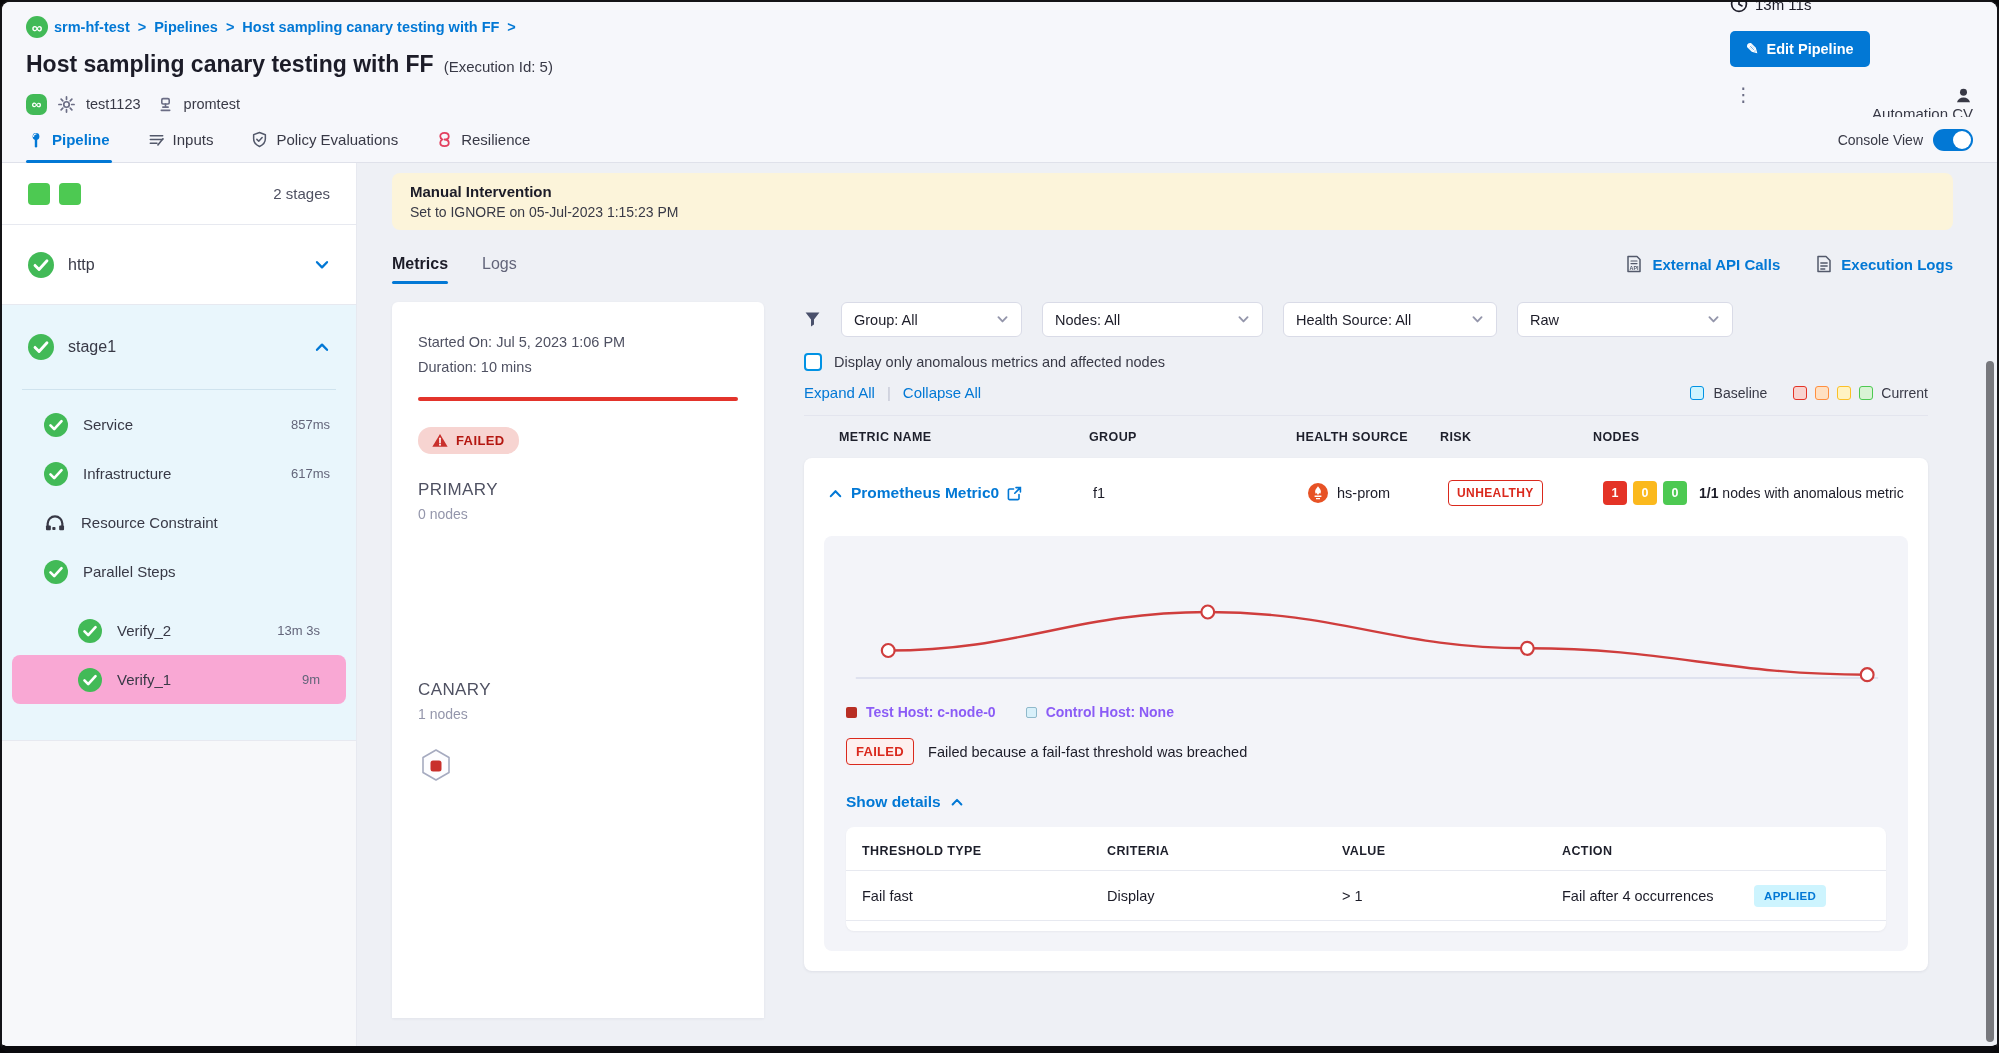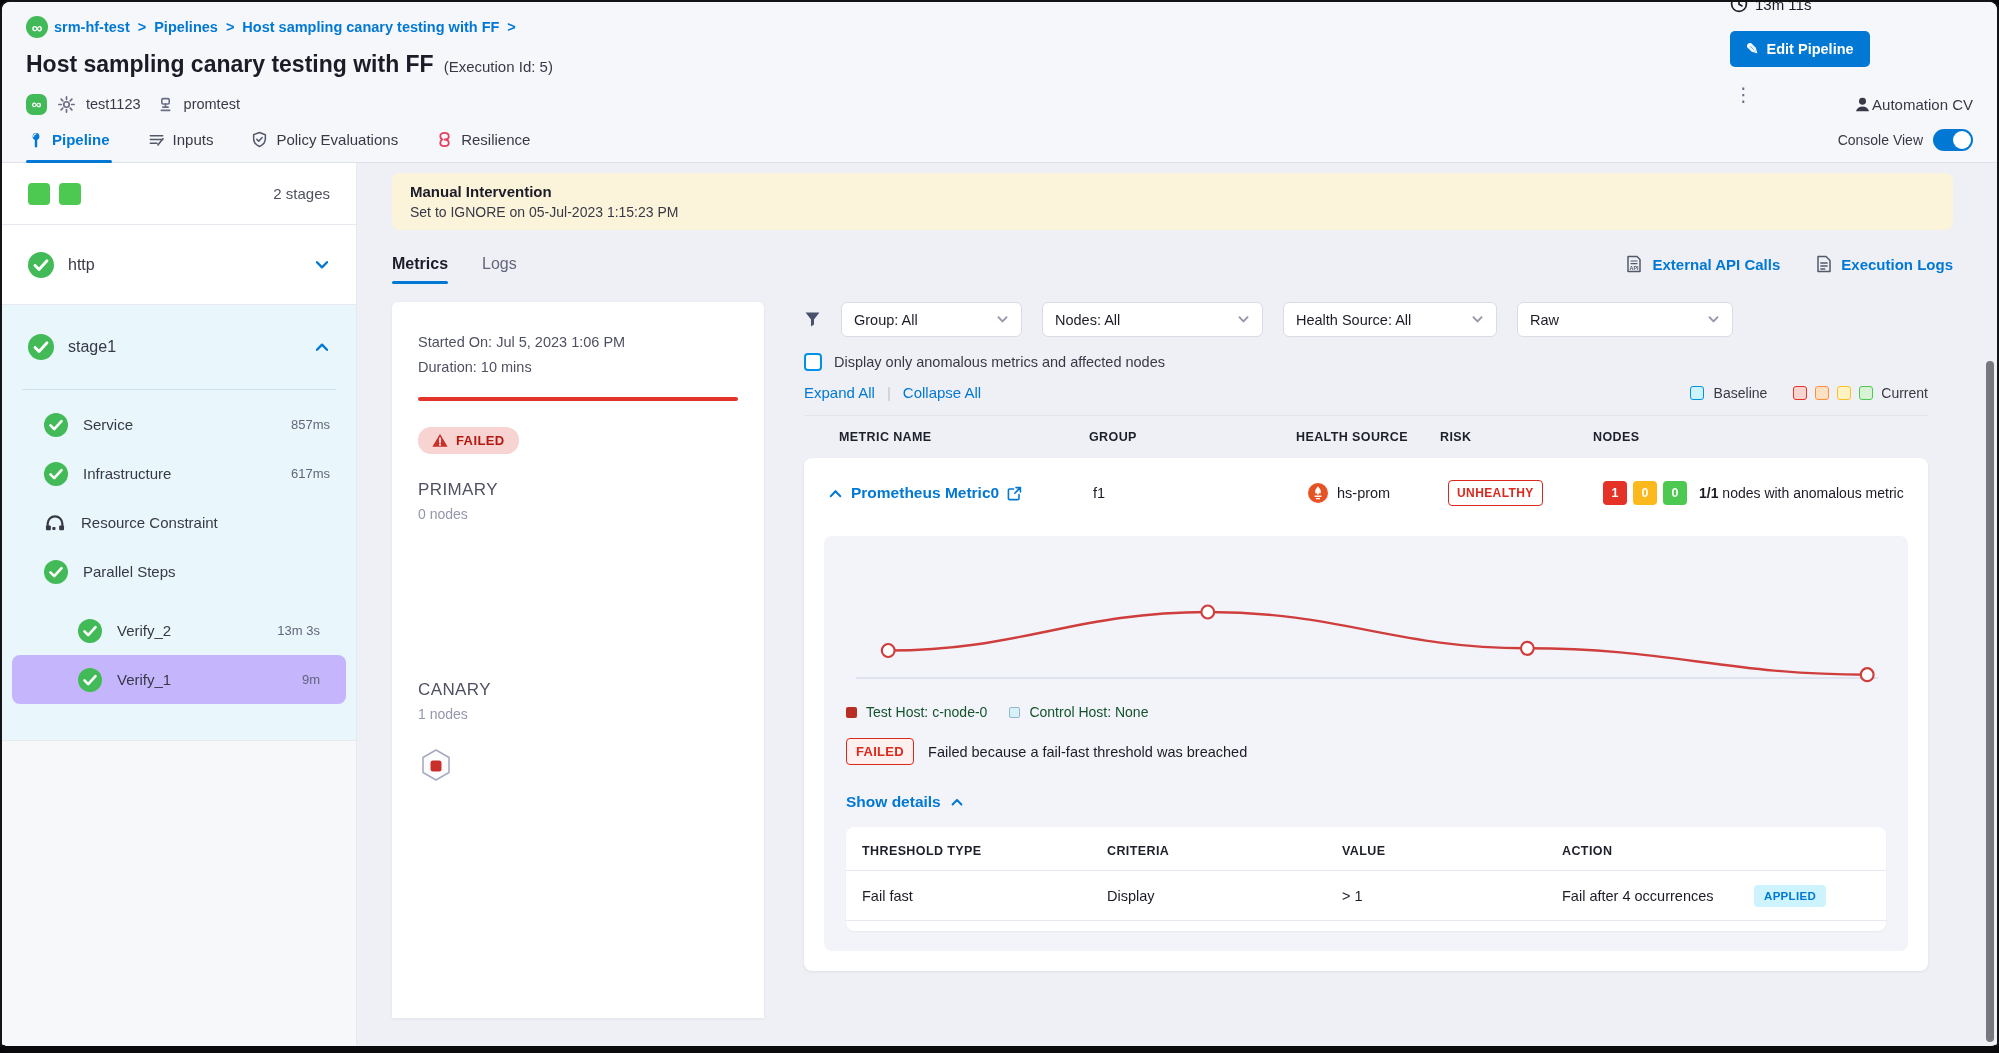--- a/index.html
+++ b/index.html
@@ -23,21 +23,21 @@
   .btn-primary { display:flex; align-items:center; gap:8px; background:#0278d5; color:#fff; font-size:14.5px; font-weight:600;
                  border:none; border-radius:5px; padding:9px 16px; cursor:pointer; }
   .kebab { font-size:19px; color:#6b6d85; cursor:pointer; line-height:1; padding:0 4px; }
   .title-row { display:flex; align-items:baseline; gap:10px; margin-top:9px; }
   .title { font-size:23px; font-weight:700; color:#1c1c28; }
   .exec-id { font-size:15px; color:#383946; }
   .meta-row { display:flex; align-items:center; margin-top:13px; height:26px; }
   .meta-left { display:flex; align-items:center; gap:10px; font-size:14.5px; color:#383946; }
   .svc-square { width:21px; height:21px; border-radius:7px; background:#42ba57; color:#fff; font-size:14px; font-weight:700;
                 display:inline-flex; align-items:center; justify-content:center; }
-  .meta-right { margin-left:auto; display:flex; align-items:center; font-size:15px; color:#383946; }
+  .meta-right { margin-left:auto; display:flex; align-items:flex-end; font-size:15px; color:#383946;flex-direction:column; }
 
   
   .tabbar { display:flex; align-items:center; padding:0 24px; height:46px; border-bottom:1px solid #dfe1ea; background:#f6f7fb; }
   .tab { display:flex; align-items:center; gap:8px; font-size:15px; color:#383946; padding:0 2px; height:100%; margin-right:34px;
          cursor:pointer; position:relative; }
   .tab.active { color:#0278d5; font-weight:600; }
   .tab.active::after { content:""; position:absolute; left:0; right:0; bottom:-1px; height:3px; background:#0278d5; border-radius:2px; }
   .tabbar-right { margin-left:auto; display:flex; align-items:center; gap:10px; font-size:14px; color:#383946; }
   .toggle { width:40px; height:22px; border-radius:11px; background:#0278d5; position:relative; cursor:pointer; }
   .toggle::after { content:""; position:absolute; right:2px; top:2px; width:18px; height:18px; border-radius:50%; background:#fff; }
@@ -54,21 +54,21 @@
   .stage-row .name { font-size:16px; color:#383946; margin-left:14px; }
   .stage-chev { margin-left:auto; color:#0278d5; }
   .stage-open { background:#e9f6fc; border-bottom:1px solid #e7e9f0; padding-bottom:36px; }
   .stage-open .stage-row { background:transparent; border-bottom:none; height:84px; }
   .stage-divider { height:1px; background:#cfe3ee; margin:0 20px; }
   .step { height:49px; display:flex; align-items:center; padding:0 26px 0 42px; font-size:15px; color:#383946; cursor:pointer; }
   .step .lbl { margin-left:15px; }
   .step .time { margin-left:auto; font-size:13px; color:#63657a; }
   .step.indent { padding-left:66px; margin:0 10px 0 10px; border-radius:8px; }
   .step.indent.first { margin-top:10px; }
-  .step.selected { background:#c4b5fd; }
+  .step.selected { background:#f9a8d4; }
   .sidebar-rest { flex:1; background:#f7f8fa; }
 
   
   .content { flex:1; min-width:0; padding:10px 44px 0 35px; display:flex; flex-direction:column; }
   .banner { background:#fcf4da; border-radius:8px; padding:10px 18px; }
   .banner-title { font-size:15px; font-weight:700; color:#1c1c28; }
   .banner-sub { font-size:14px; color:#383946; margin-top:4px; }
   .ctabs { display:flex; align-items:center; margin-top:14px; height:40px; }
   .ctab { font-size:16px; color:#63657a; margin-right:34px; cursor:pointer; position:relative; height:100%; display:flex; align-items:center; }
   .ctab.active { color:#1c1c28; font-weight:700; }
@@ -120,21 +120,21 @@
                 letter-spacing:.4px; border-radius:4px; padding:5px 8px; }
   .nodes-cell { display:flex; align-items:center; gap:6px; }
   .nbadge { width:24px; height:24px; border-radius:4px; color:#fff; font-size:12.5px; font-weight:700; display:flex;
             align-items:center; justify-content:center; }
   .nb-red { background:#e43326; } .nb-yellow { background:#fbb91d; } .nb-green { background:#4dc952; }
   .nodes-text { margin-left:6px; font-size:14px; color:#1c1c28; }
   .nodes-text b { font-weight:700; }
 
   .metric-panel { margin:8px 20px 0 20px; background:#f3f4f9; border-radius:8px; padding:14px 22px 20px 22px; }
   .chart-svg { display:block; width:100%; height:150px; }
-  .chart-legend { display:flex; align-items:center; gap:22px; margin-top:4px; font-size:14px; color:#14532d; }
+  .chart-legend { display:flex; align-items:center; gap:30px; margin-top:4px; font-size:14px; color:#8b5cf6;font-weight:bold; }
   .cl-item { display:flex; align-items:center; gap:9px; }
   .cl-sq-test { width:11px; height:11px; border-radius:2px; background:#b82e24; }
   .cl-sq-ctrl { width:11px; height:11px; border-radius:2px; background:#d8f0fa; border:1.5px solid #8fb9cb; }
   .failline { display:flex; align-items:center; gap:14px; margin-top:18px; }
   .fail-outline { border:1.5px solid #da291d; color:#da291d; background:#fdf0ef; font-size:13px; font-weight:700;
                   letter-spacing:.3px; border-radius:4px; padding:5px 9px; }
   .fail-msg { font-size:14.5px; color:#1c1c28; }
   .showdetails { display:flex; align-items:center; gap:9px; margin-top:28px; color:#0278d5; font-size:15.5px; font-weight:600; cursor:pointer; }
   .thr-card { background:#fff; border-radius:8px; margin-top:16px; padding:4px 0 10px 0; box-shadow:0 1px 2px rgba(40,41,61,.05); }
   .thr-grid { display:grid; grid-template-columns:245px 235px 220px 1fr; align-items:center; padding:0 20px 0 16px; }

